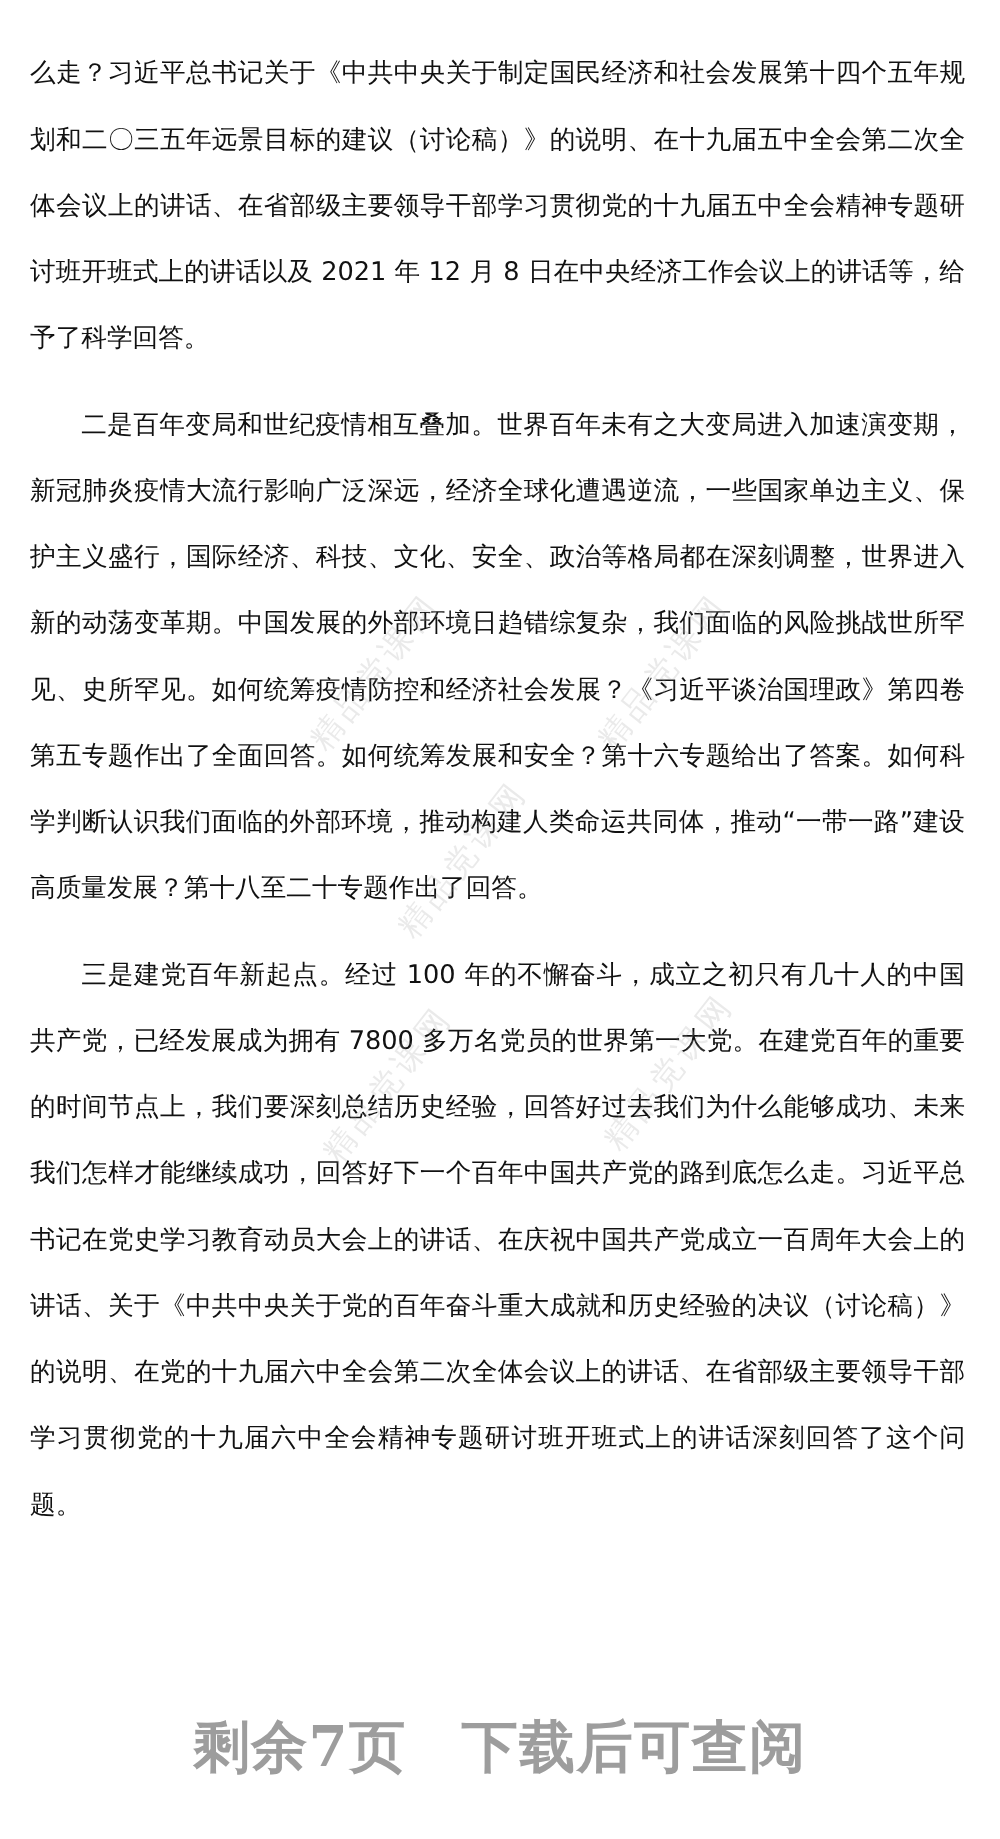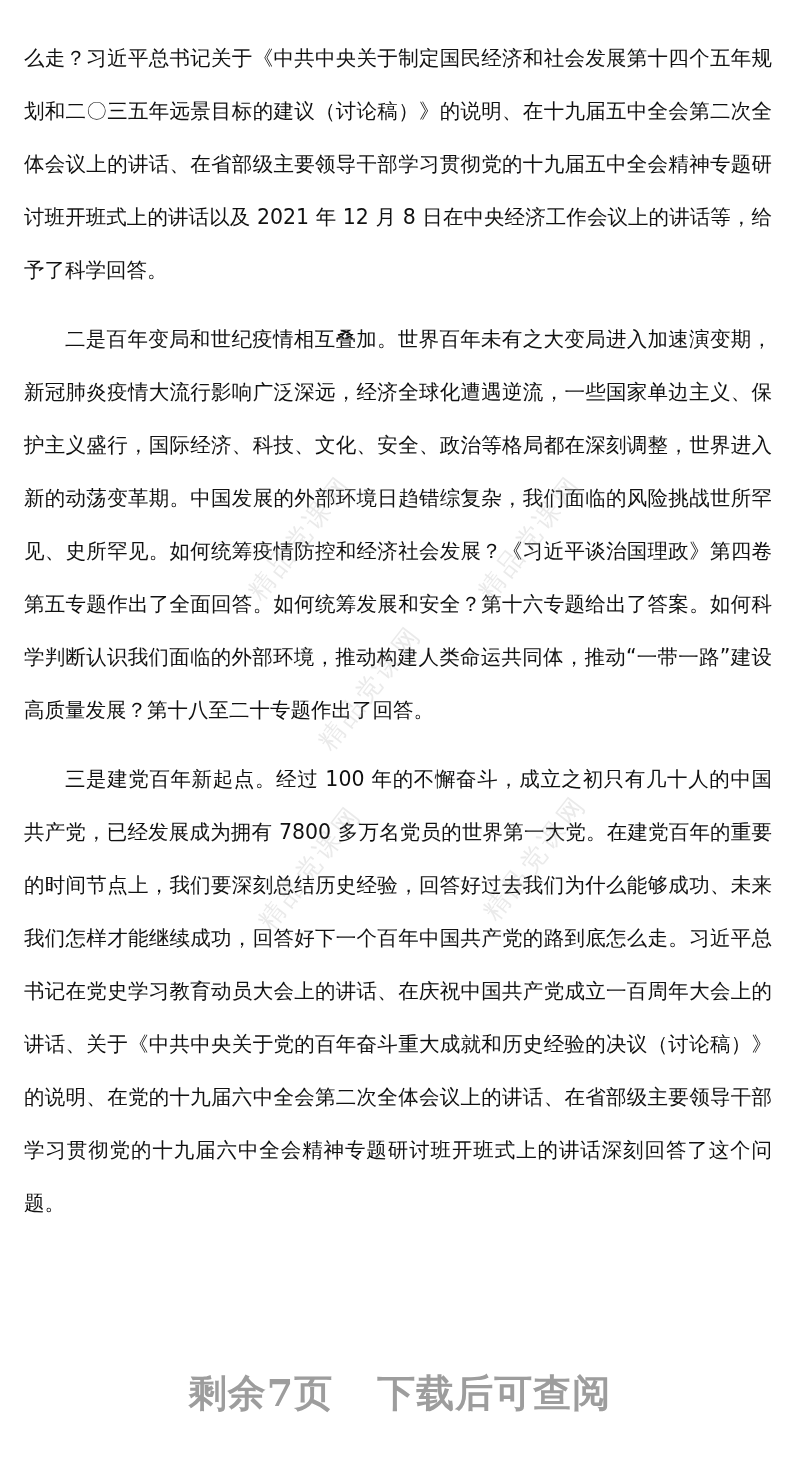--- a/index.html
+++ b/index.html
@@ -46,21 +46,21 @@
     z-index: 2;
   }
   .footer-banner {
     position: absolute;
     left: 0;
     top: 1368px;
     width: 800px;
     text-align: center;
     font-family: "DejaVu Serif", "Liberation Serif", serif;
     font-weight: bold;
-    font-size: 38px;
+    font-size: 45px;
     color: #9d9d9d;
     letter-spacing: 1px;
   }
   .footer-banner .gap { display: inline-block; width: 44px; }
 </style>
 </head>
 <body>
 
 <div class="page">
 

